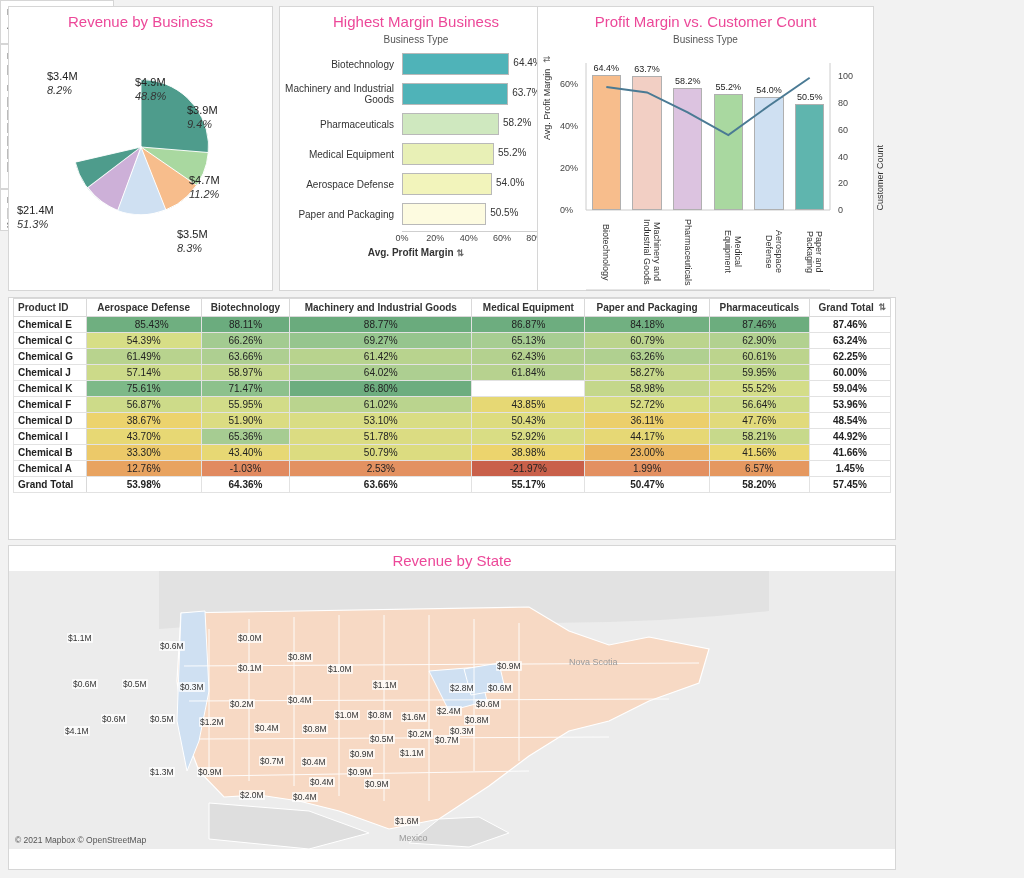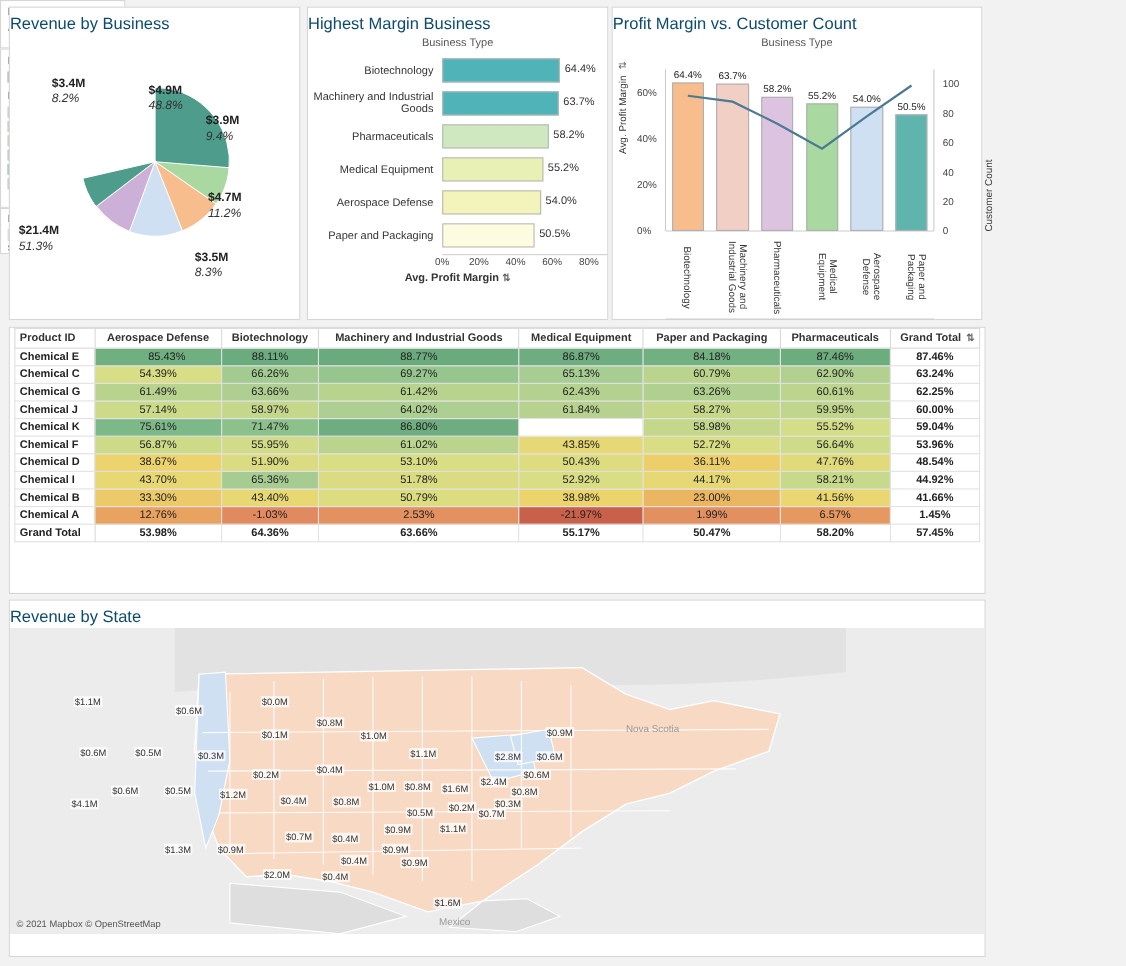--- a/index.html
+++ b/index.html
@@ -5,46 +5,46 @@
   * { box-sizing: border-box; }
   html, body { margin:0; padding:0; }
   body {
     width:1024px; height:878px;
     background:#f2f2f2;
     font-family:"Liberation Sans", sans-serif;
     font-size:11px; color:#333;
     overflow:hidden;
   }
   .panel { background:#fff; border:1px solid #d6d6d6; position:absolute; }
-  .panel-title { font-size:15px; color:#0c4a6e; padding:6px 0 2px; }
+  .panel-title { text-align:center; font-size:15px; color:#ec4899; padding:6px 0 2px; }
 
   
   #pie-panel { left:8px; top:6px; width:265px; height:285px; }
   .pie-wrap { position:relative; width:100%; height:240px; }
   .pie-svg { position:absolute; left:50%; top:40px; transform:translateX(-50%); }
   .pie-lbl { position:absolute; font-size:11px; color:#222; line-height:1.25; }
-  .pie-lbl .val { font-weight:bold; }
+  .pie-lbl .val { font-weight:normal; }
   .pie-lbl .pct { font-style:italic; color:#333; }
 
   
   #bar-panel { left:279px; top:6px; width:274px; height:285px; }
   .bar-axis-title { text-align:center; font-size:10px; color:#555; margin-top:2px; }
   .bar-rows { margin-top:4px; padding-left:4px; }
   .bar-row { display:flex; align-items:center; height:30px; }
   .bar-row .name { width:118px; text-align:right; padding-right:8px; font-size:10px; color:#333; }
   .bar-row .track { position:relative; height:22px; flex:1; }
   .bar-row .fill { position:absolute; left:0; top:0; height:22px; border:1px solid #b9b9b9; }
   .bar-row .num { position:absolute; top:4px; font-size:10px; color:#333; }
   .bar-scale { position:relative; margin-left:122px; height:14px; border-top:1px solid #cfcfcf; margin-top:2px; }
   .bar-scale span { position:absolute; top:1px; font-size:9px; color:#444; transform:translateX(-50%); }
   .bar-xlabel { text-align:center; font-size:10px; color:#333; margin-top:2px; font-weight:bold; }
   .sort-icon { display:inline-block; font-size:9px; color:#666; margin-left:3px; }
 
   
-  #combo-panel { left:556px; top:6px; width:337px; height:285px; }
+  #combo-panel { left:537px; top:6px; width:337px; height:285px; }
   .combo-area { position:relative; width:100%; height:250px; }
   .combo-sub { text-align:center; font-size:10px; color:#555; margin-top:2px; }
   .axis-lbl-left { position:absolute; left:4px; top:95px; font-size:9px; color:#333; transform:rotate(-90deg); transform-origin:left top; white-space:nowrap;}
   .axis-lbl-right { position:absolute; right:-2px; top:100px; font-size:9px; color:#333; transform:rotate(-90deg); transform-origin:right top; white-space:nowrap;}
   .ytick { position:absolute; font-size:9px; color:#444; }
   .combo-bar { position:absolute; bottom:0; border:1px solid #b0b0b0; }
   .combo-val { position:absolute; font-size:9px; color:#222; text-align:center; }
   .combo-cat { position:absolute; font-size:9px; color:#333; writing-mode:vertical-rl; text-align:center; line-height:1.1; }
 
   

